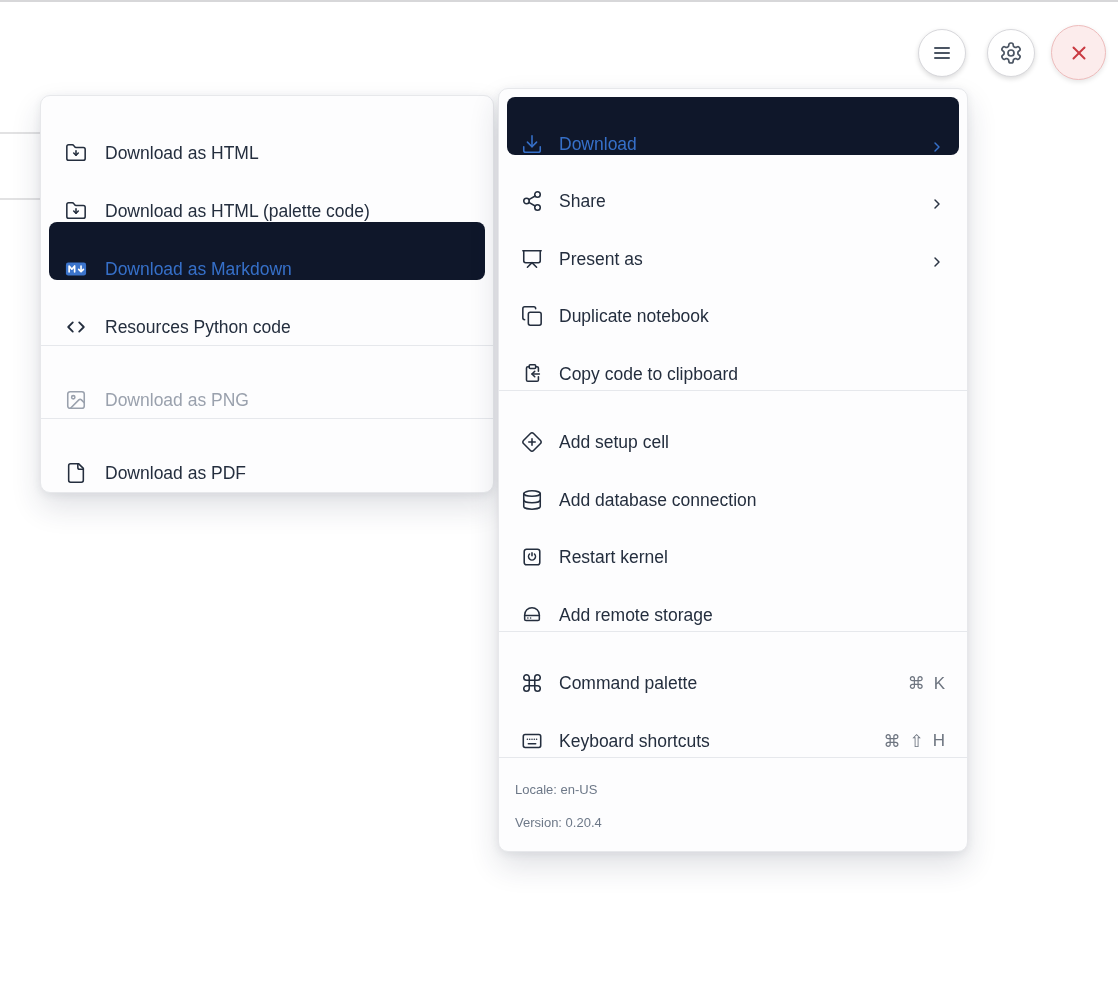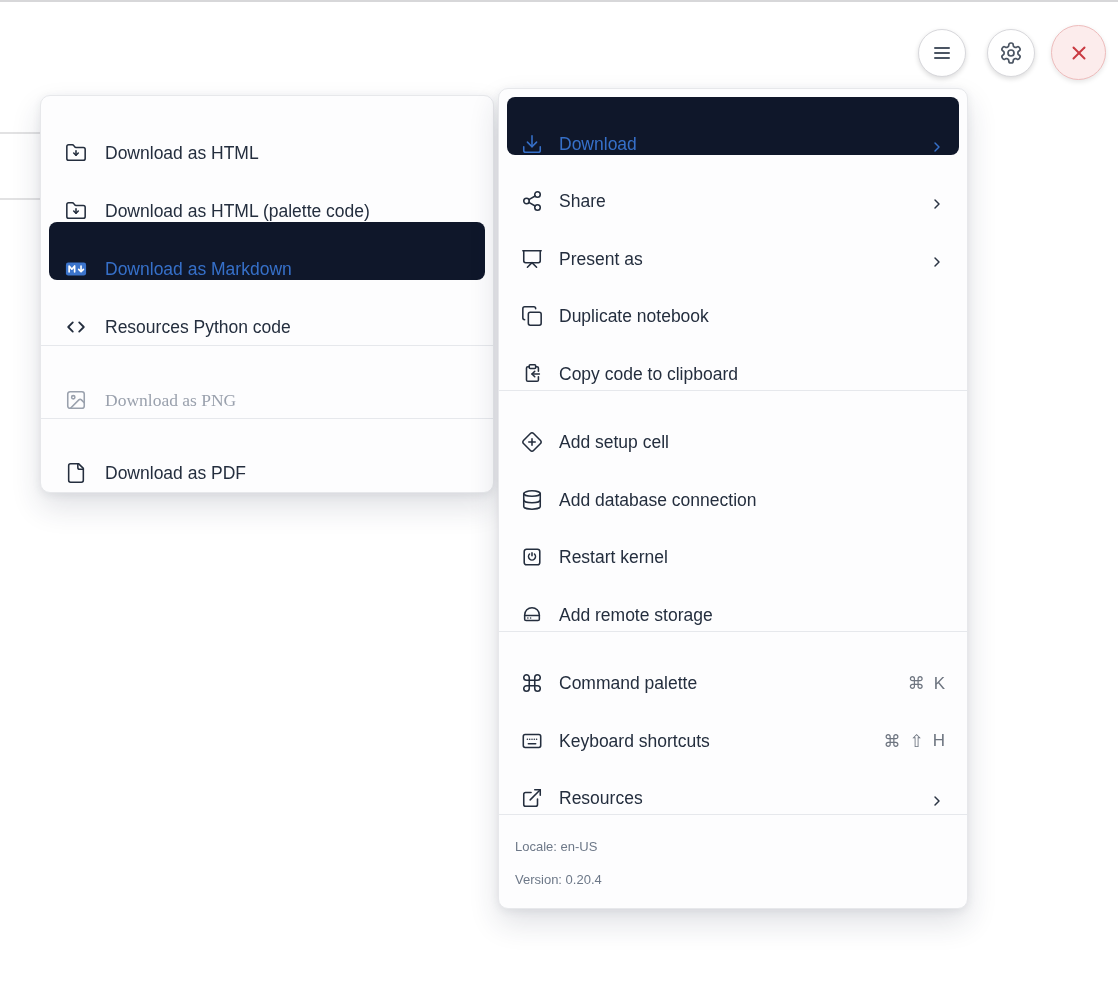--- a/index.html
+++ b/index.html
@@ -50,21 +50,21 @@
   .menu-item{
     display:flex;align-items:flex-end;
     margin:0 8px;border-radius:8px;
     padding:0 16px;gap:18px;
     height:58px;
     font-size:17.5px;color:#242e3e;
     cursor:pointer;white-space:nowrap;
   }
   .mainmenu .menu-item{height:57.5px;padding:0 14px;gap:16px;}
   .menu-item.active{background:#0f172a;color:#3670c9;}
-  .menu-item.disabled{color:#9aa1ad;cursor:default;font-family:Liberation Serif, serif;}
+  .menu-item.disabled{color:#9aa1ad;cursor:default;}
 
   .mi-icon{display:flex;width:22px;height:22px;flex:0 0 22px;}
   .mi-icon svg{width:100%;height:100%;}
   .mi-label{flex:0 1 auto;}
   .mi-trailing{margin-left:auto;display:flex;align-items:center;color:#2a3443;}
   .menu-item.active .mi-trailing{color:#3670c9;}
   .mi-trailing svg{width:16px;height:16px;}
   .mi-trailing .key{margin-left:9px;font-size:17px;color:#6e7580;}
 
   .menu-sep{height:1px;background:#e6e8ec;}
@@ -309,35 +309,20 @@
               <path d="M8 15h8"></path>
             </svg>
           </span>
           <span class="mi-label">Keyboard shortcuts</span>
           <span class="mi-trailing">
             <span class="key">⌘</span>
             <span class="key">⇧</span>
             <span class="key">H</span>
           </span>
         </div>
-        <div class="menu-item">
-          <span class="mi-icon">
-            <svg viewBox="0 0 24 24" fill="none" stroke="currentColor" stroke-width="1.7" stroke-linecap="round" stroke-linejoin="round">
-              <path d="M15 3h6v6"></path>
-              <path d="M10 14 21 3"></path>
-              <path d="M18 13v6a2 2 0 0 1-2 2H5a2 2 0 0 1-2-2V8a2 2 0 0 1 2-2h6"></path>
-            </svg>
-          </span>
-          <span class="mi-label">Resources</span>
-          <span class="mi-trailing">
-            <svg viewBox="0 0 24 24" fill="none" stroke="currentColor" stroke-width="2.2" stroke-linecap="round" stroke-linejoin="round">
-              <path d="m9 18 6-6-6-6"></path>
-            </svg>
-          </span>
-        </div>
       </div>
     <div class="menu-sep"></div>
     <div class="menu-footer">
       <div class="footer-line">Locale: en-US</div>
       <div class="footer-line">Version: 0.20.4</div>
     </div>
   </div>
 </div>
 
 </body></html>

